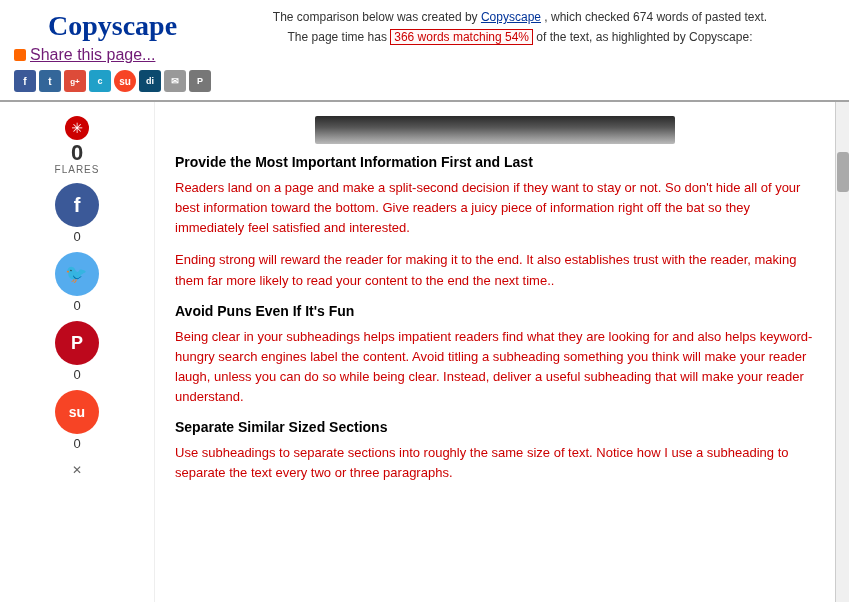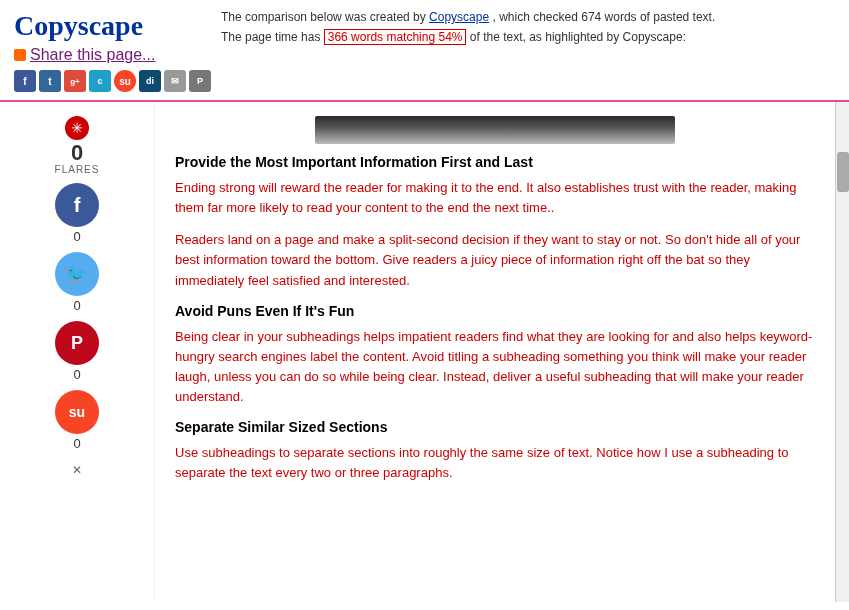--- a/index.html
+++ b/index.html
@@ -3,22 +3,23 @@
   <meta charset="utf-8">
   <style>
     * { margin: 0; padding: 0; box-sizing: border-box; }
     body { font-family: Arial, sans-serif; font-size: 13px; background: #fff; width: 849px; height: 610px; overflow: hidden; }
 
     
     #header {
       display: flex;
       align-items: flex-start;
       padding: 10px 30px 8px 14px;
-      border-bottom: 2px solid #ec4899;
+      border-bottom: 2px solid #a3a3a3;
       background: #fff;
+      text-align: center;
     }
     #logo-area {
       min-width: 160px;
     }
     #logo-text {
       font-size: 28px;
       font-weight: bold;
       color: #003399;
       font-family: Georgia, serif;
       display: block;
@@ -262,22 +263,22 @@
     <div class="social-btn btn-su" style="font-size:14px;">su</div>
     <div class="social-count">0</div>
 
     <div id="close-btn">✕</div>
   </div>
 
   <div id="content">
     <div id="image-strip" style="width:360px; height:28px; background: linear-gradient(to bottom, #2a2a2a 0%, #555 40%, #888 70%, #bbb 100%); margin: 0 auto 10px auto;"></div>
 
     <span class="section-heading">Provide the Most Important Information First and Last</span>
+    <div class="body-text">Readers land on a page and make a split-second decision if they want to stay or not. So don't hide all of your best information toward the bottom. Give readers a juicy piece of information right off the bat so they immediately feel satisfied and interested.</div>
     <div class="body-text">Ending strong will reward the reader for making it to the end. It also establishes trust with the reader, making them far more likely to read your content to the end the next time..</div>
-    <div class="body-text">Readers land on a page and make a split-second decision if they want to stay or not. So don't hide all of your best information toward the bottom. Give readers a juicy piece of information right off the bat so they immediately feel satisfied and interested.</div>
 
     <span class="section-heading-normal">Avoid Puns Even If It's Fun</span>
     <div class="body-text">Being clear in your subheadings helps impatient readers find what they are looking for and also helps keyword-hungry search engines label the content. Avoid titling a subheading something you think will make your reader laugh, unless you can do so while being clear. Instead, deliver a useful subheading that will make your reader understand.</div>
 
     <span class="section-heading-normal">Separate Similar Sized Sections</span>
     <div class="body-text">Use subheadings to separate sections into roughly the same size of text. Notice how I use a subheading to separate the text every two or three paragraphs.</div>
   </div>
 
   <div id="scroll-indicator" style="position:relative; width:14px; background:#f0f0f0; border-left:1px solid #ccc;">
     <div id="scroll-thumb" style="width:12px; height:40px; background:#aaa; border-radius:3px; margin: 50px auto 0 auto;"></div>

